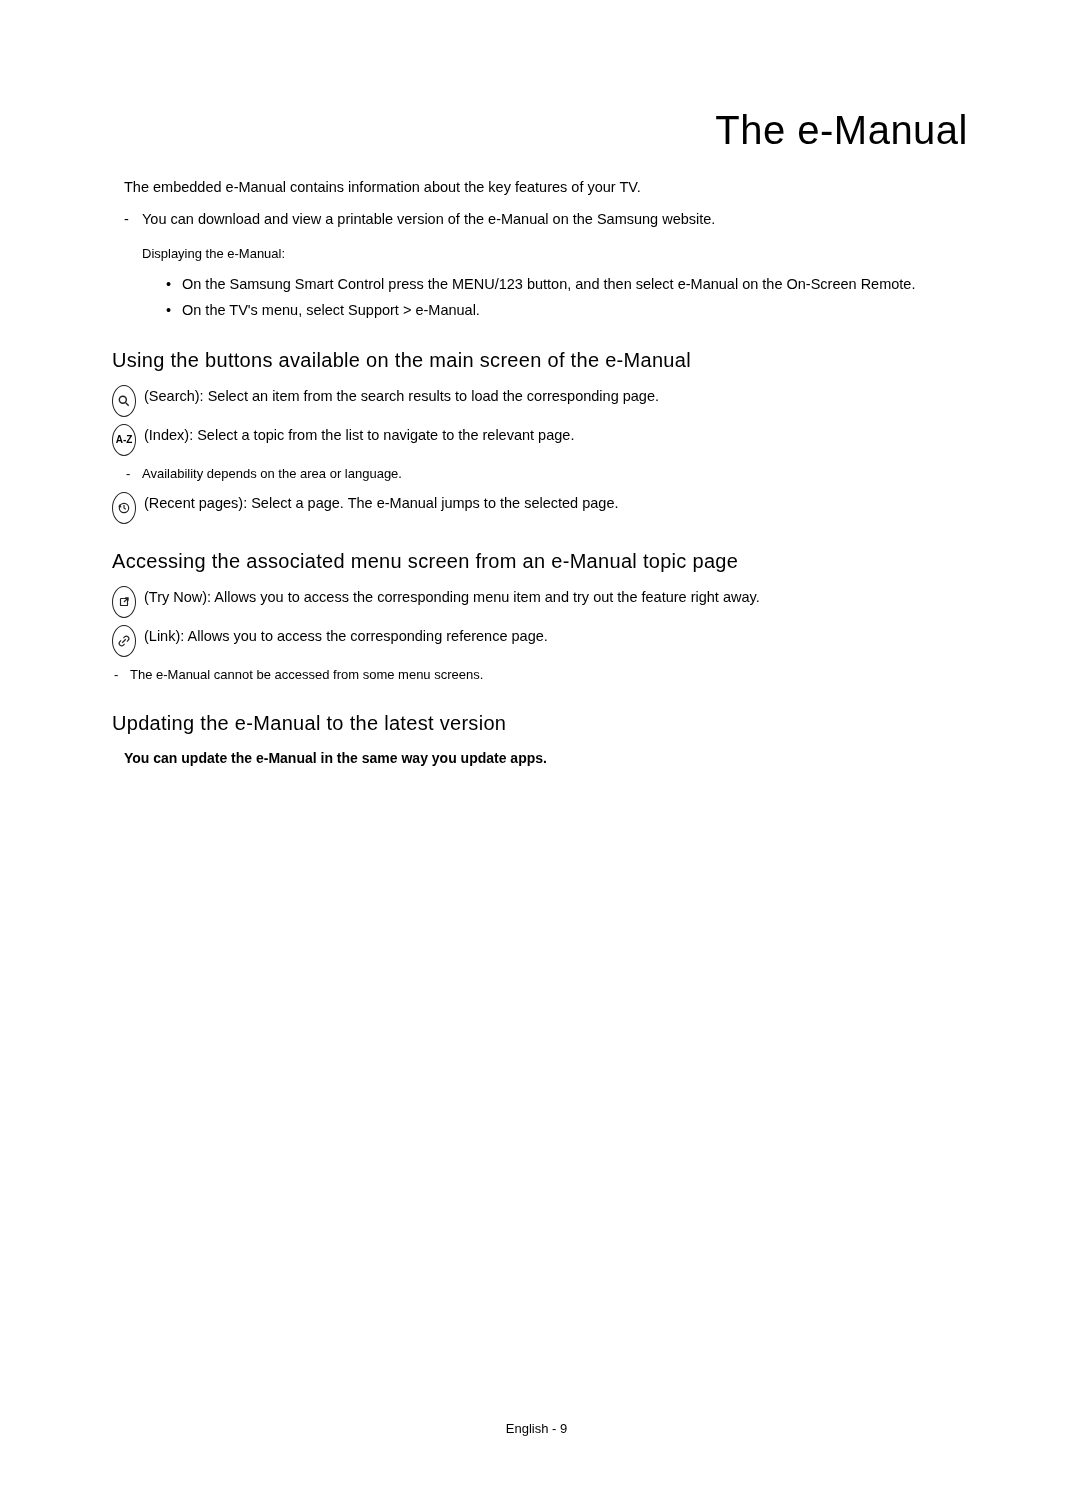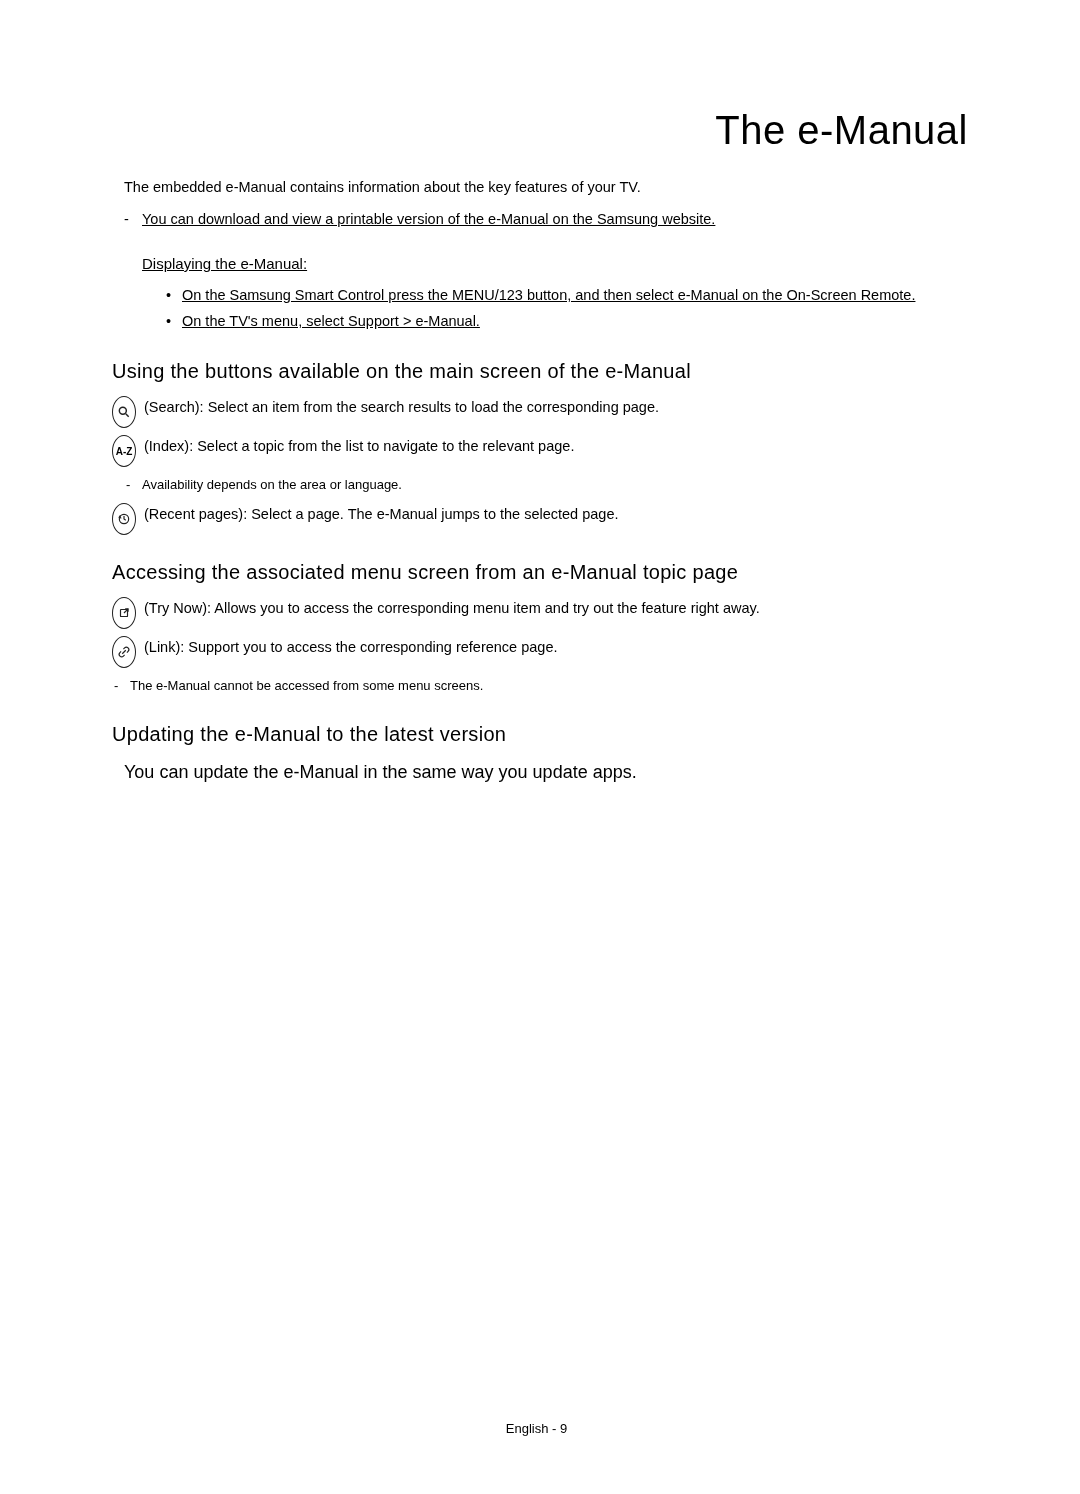--- a/index.html
+++ b/index.html
@@ -32,21 +32,20 @@
     }
     .body-text {
       font-size: 14.5px;
       line-height: 1.4;
       margin: 0 0 10px 12px;
     }
     .dash-list {
       list-style: none;
       padding: 0;
       margin: 0 0 0 12px;
-      text-decoration: underline;
     }
     .dash-list > li {
       position: relative;
       padding-left: 18px;
       font-size: 14.5px;
       line-height: 1.7;
       margin-bottom: 4px;
     }
     .dash-list > li::before {
       content: "-";
@@ -91,23 +90,23 @@
       font-size: 10px;
       font-weight: 600;
       margin-top: -1px;
     }
     .icon-circle svg {
       width: 14px;
       height: 14px;
     }
     .sub-line {
       margin-left: 30px;
-      font-size: 15px;
+      font-size: 13px;
       line-height: 1.6;
-      margin-top: 20px;
+      margin-top: 12px;
       margin-bottom: 4px;
     }
     .note-dash {
       margin: 6px 0 6px 14px;
       font-size: 13px;
       padding-left: 16px;
       position: relative;
       line-height: 1.6;
     }
     .note-dash::before {
@@ -189,24 +188,24 @@
   </div>
 
   <div class="icon-row">
     <span class="icon-circle">
       <svg viewBox="0 0 24 24" fill="none" stroke="#222" stroke-width="2">
         <path d="M9,15 L15,9"></path>
         <path d="M11,7 L13,5 a4,4 0 0 1 6,6 L17,13"></path>
         <path d="M13,17 L11,19 a4,4 0 0 1 -6,-6 L7,11"></path>
       </svg>
     </span>
-    <span>(Link): Support you to access the corresponding reference page.</span>
+    <span>(Link): Allows you to access the corresponding reference page.</span>
   </div>
 
   <div class="note-dash" style="margin-left:2px;">The e-Manual cannot be accessed from some menu screens.</div>
 
   <h2>Updating the e-Manual to the latest version</h2>
 
-  <p class="body-text" style="font-size:18px;">You can update the e-Manual in the same way you update apps.</p>
+  <p class="body-text" style="font-size:14px;font-weight:bold;">You can update the e-Manual in the same way you update apps.</p>
 
 </div>
 
 <div class="page-footer">English - 9</div>
 
 </body></html>

